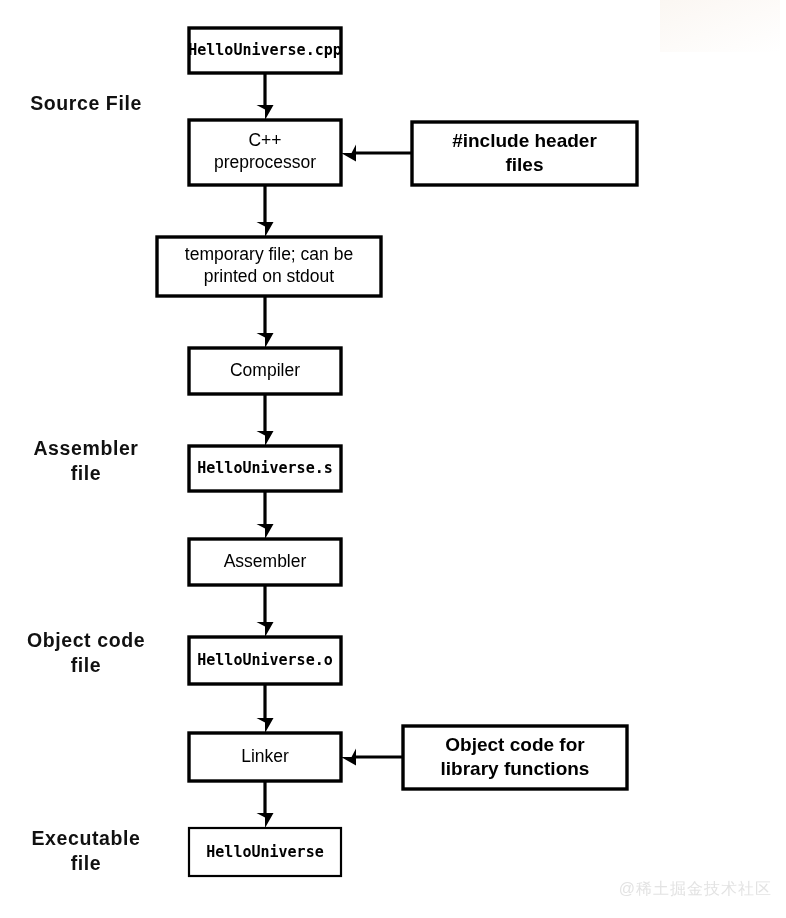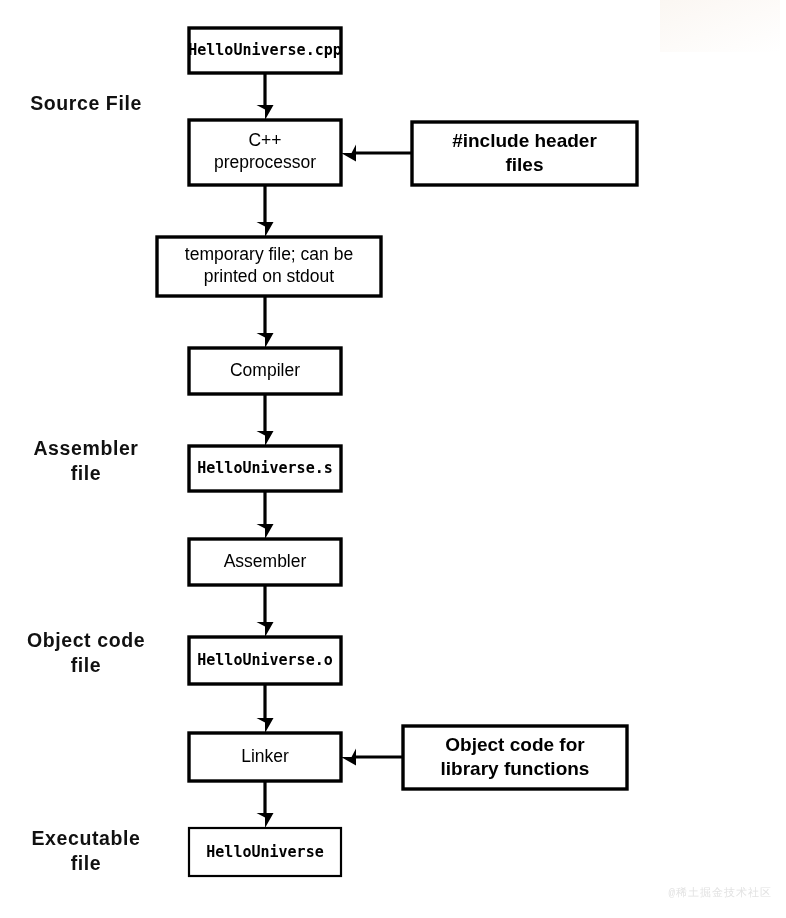--- a/index.html
+++ b/index.html
@@ -60,22 +60,22 @@
     stroke-width: 3.2;
     fill: none;
   }
   .arrow-head {
     fill: #000000;
   }
   .watermark {
     position: absolute;
     right: 14px;
     bottom: 18px;
-    font-family: Liberation Mono, monospace;
-    font-size: 11px;
+    font-family: Liberation Sans, sans-serif;
+    font-size: 16px;
     color: #e3e3e3;
     letter-spacing: 1px;
     white-space: nowrap;
     user-select: none;
   }
   .top-artifact {
     position: absolute;
     left: 660px;
     top: 0px;
     width: 120px;

